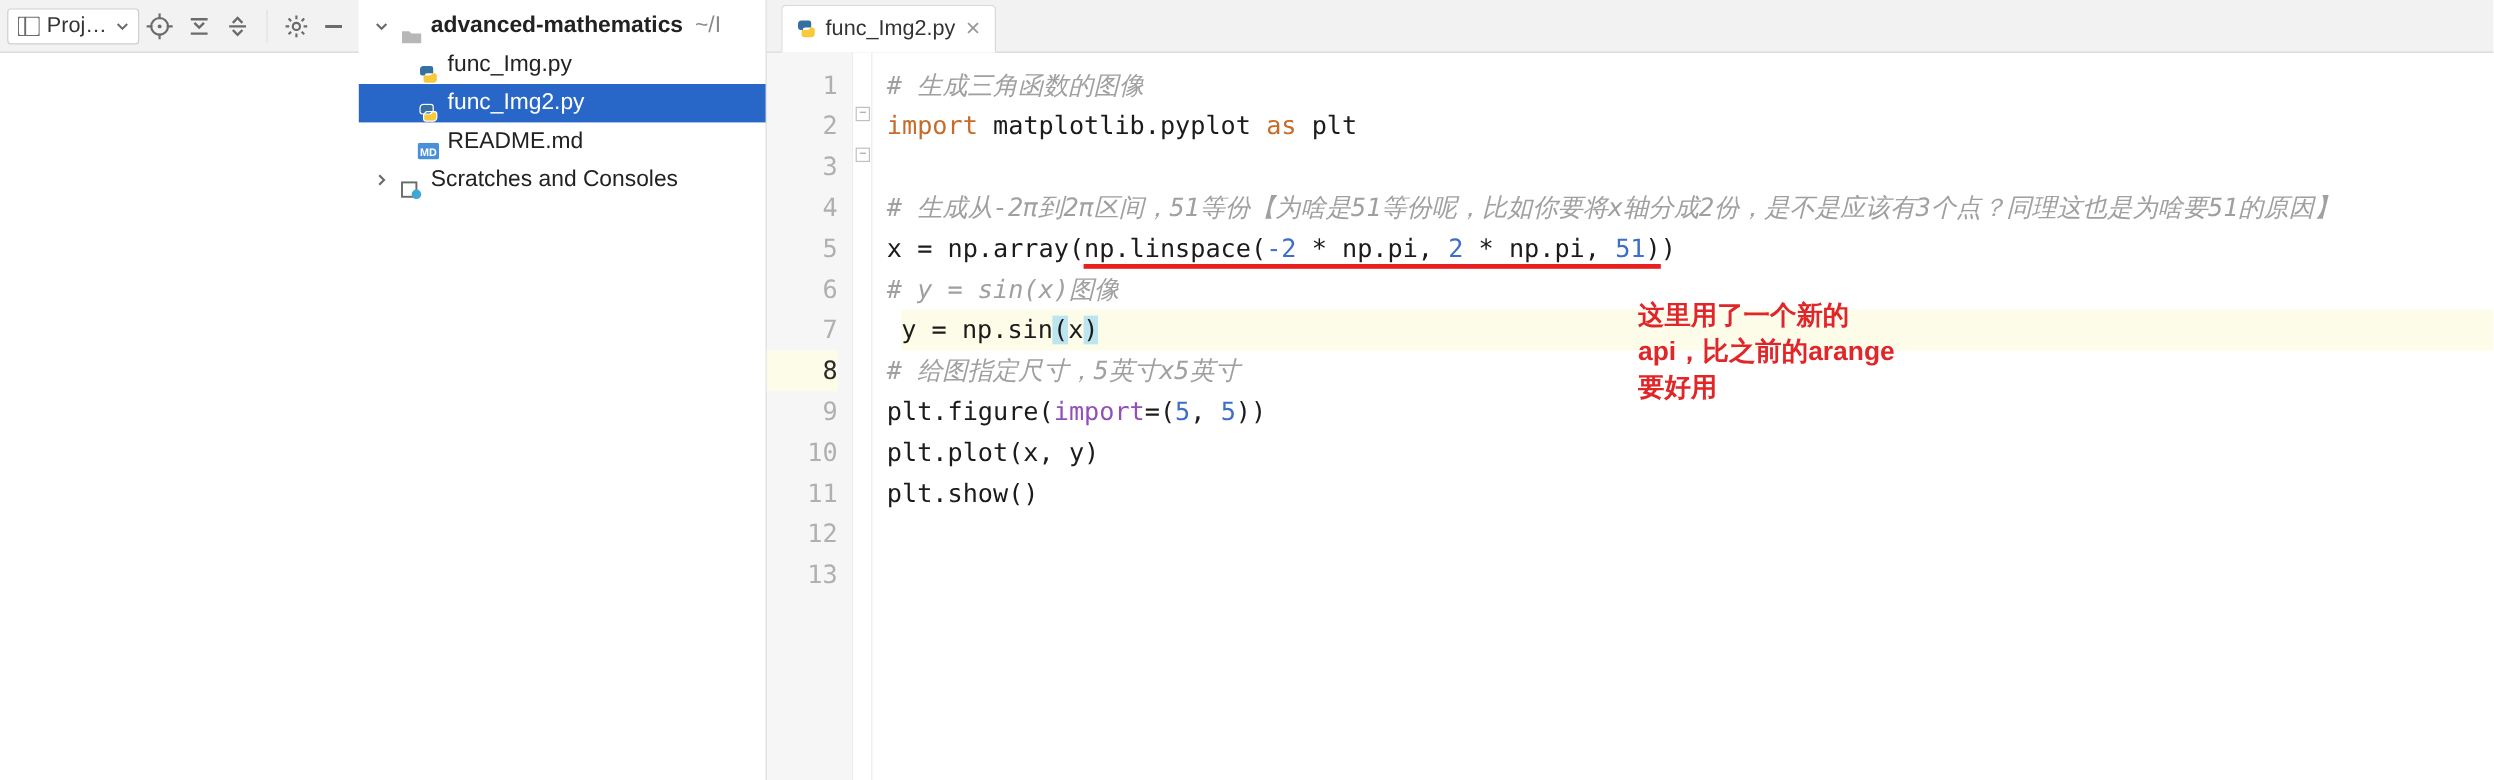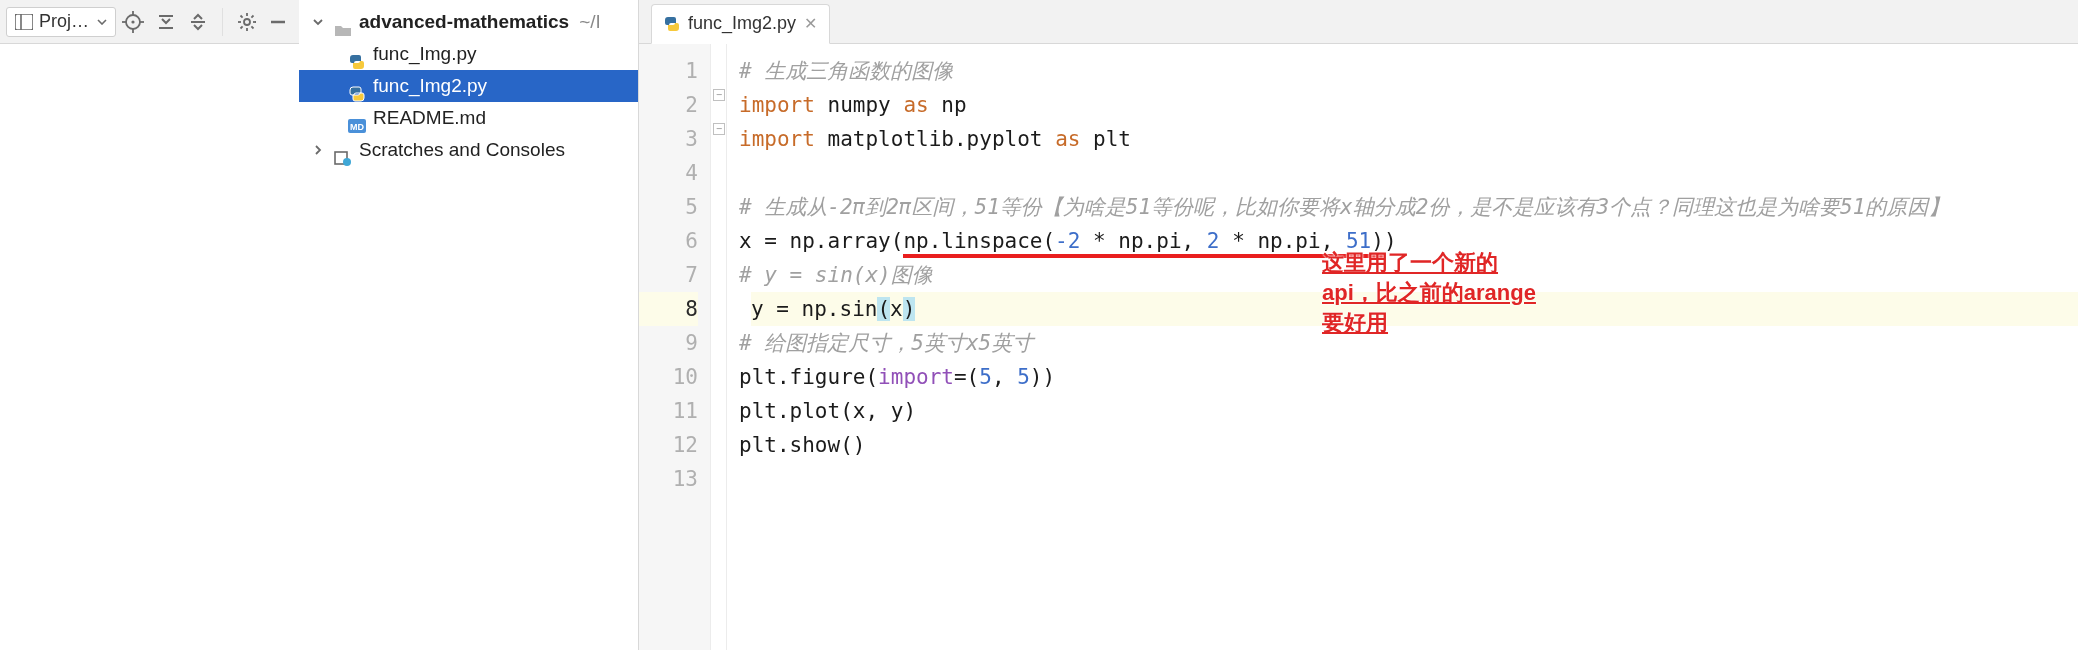--- a/index.html
+++ b/index.html
@@ -206,33 +206,32 @@
             <span class="ln">12</span>
             <span class="ln">13</span>
           </div>
         <div class="foldcol">
           <div class="fold-mark" style="top:45px">−</div>
           <div class="fold-mark" style="top:79px">−</div>
         </div>
         <div class="code" id="code">
 
           <div class="line"><span class="cmt"># 生成三角函数的图像</span></div>
-            <div class="line"><span class="kw">import</span> <span class="mod">numpy</span> <span class="kw">as</span> np</div>
             <div class="line"><span class="kw">import</span> <span class="mod">matplotlib.pyplot</span> <span class="kw">as</span> plt</div>
             <div class="line"></div>
             <div class="line"><span class="cmt"># 生成从-2π到2π区间，51等份【为啥是51等份呢，比如你要将x轴分成2份，是不是应该有3个点？同理这也是为啥要51的原因】</span></div>
             <div class="line">x = np.array(<span class="underline-red">np.linspace(<span class="num">-2</span> * np.pi, <span class="num">2</span> * np.pi, <span class="num">51</span>)</span>)</div>
             <div class="line"><span class="cmt"># y = sin(x)图像</span></div>
             <div class="line current">y = np.sin<span class="caret-hl">(</span>x<span class="caret-hl">)</span></div>
             <div class="line"><span class="cmt"># 给图指定尺寸，5英寸x5英寸</span></div>
             <div class="line">plt.figure(<span class="fn">import</span>=(<span class="num">5</span>, <span class="num">5</span>))</div>
             <div class="line">plt.plot(x, y)</div>
             <div class="line">plt.show()</div>
             <div class="line"></div>
-            <div class="annotation" style="left:595px; top:204px;text-decoration:underline;">
+            <div class="annotation" style="left:638px; top:204px;">
             <div>这里用了一个新的</div>
             <div>api，比之前的arange</div>
             <div>要好用</div>
           </div>
         </div>
       </div>
     </div>
   </div>
 </div>
 

